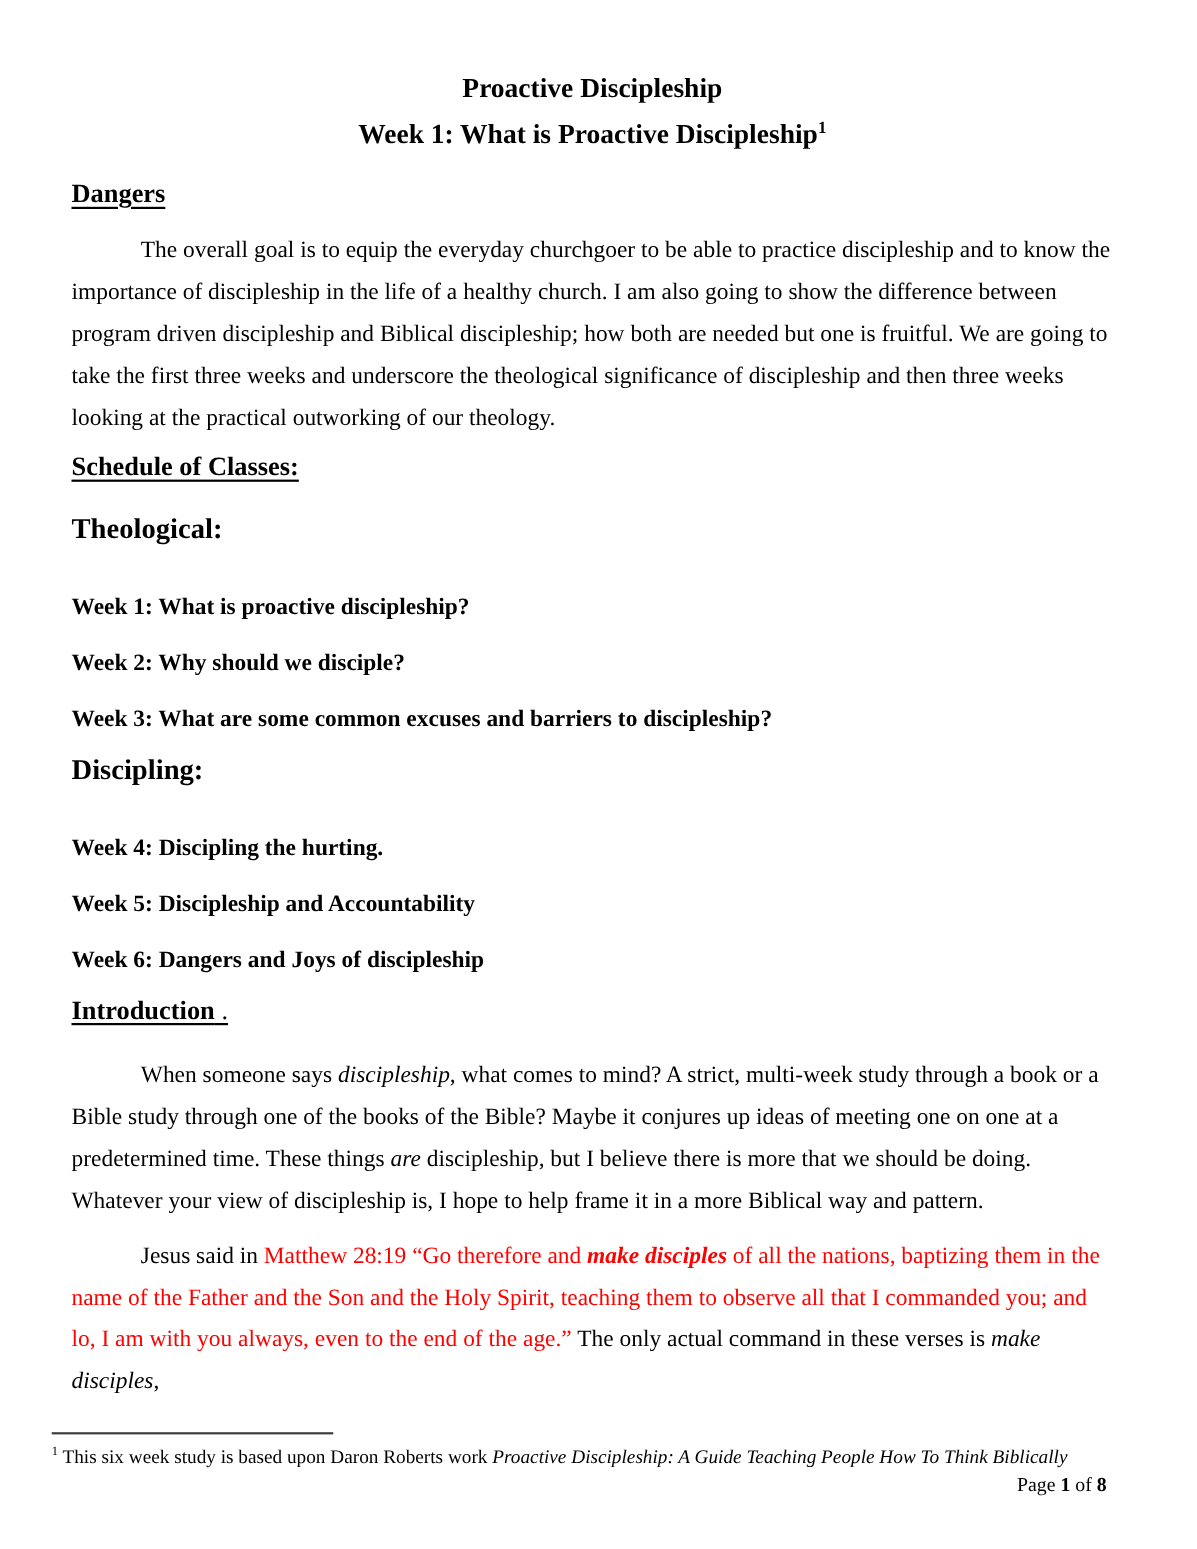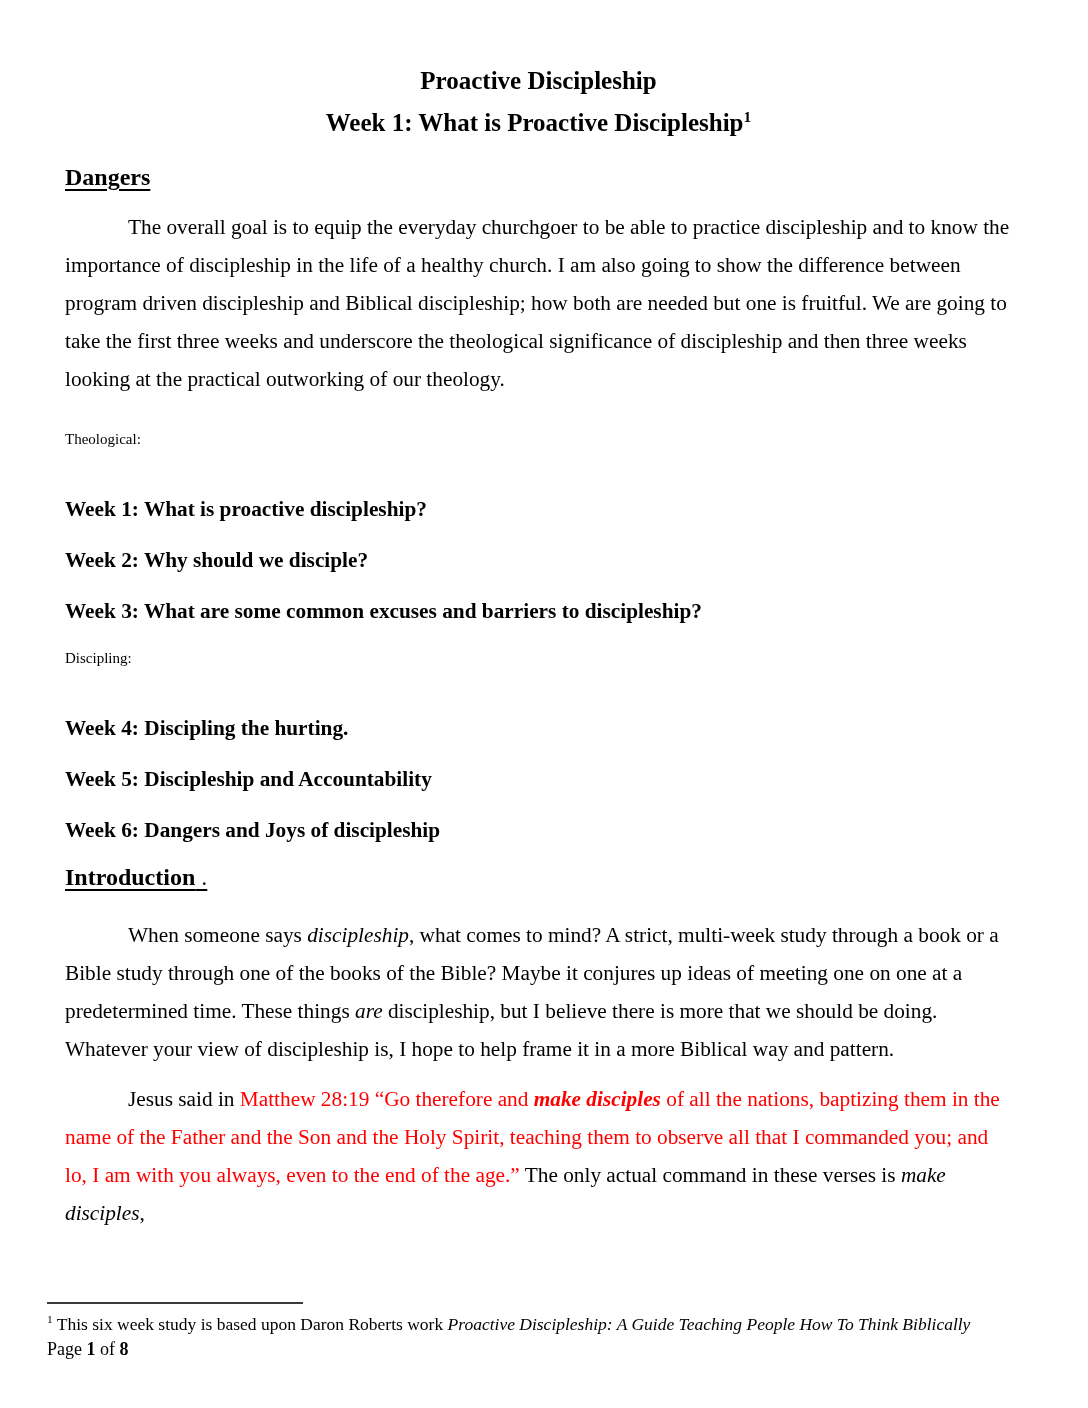--- a/index.html
+++ b/index.html
@@ -49,23 +49,23 @@
   }
   .plain-weight { font-weight: normal; }
   .body-para {
     margin: 16px 0 0 0;
     font-size: 21.3px;
     line-height: 38px;
   }
   .indent { text-indent: 63px; }
   .label {
     margin: 26px 0 0 0;
-    font-size: 15px;
+    font-size: 26px;
     line-height: 30px;
-    font-weight: normal;
+    font-weight: bold;
   }
   .label-tight { margin-top: 4px; }
   .sched-group { margin-top: 36px; font-weight: bold; }
   .sched-item {
     margin: 0 0 13px 0;
     font-size: 21.3px;
     line-height: 38px;
   }
   .mt-intro-p1 { margin-top: 24px; }
   .mt-intro-p2 { margin-top: 12px; }
@@ -84,21 +84,21 @@
     margin: 0;
   }
   .footnote-text {
     margin: 8px 0 0 0;
     font-size: 17.5px;
     line-height: 24px;
   }
   .footnote-text sup { font-size: 0.65em; vertical-align: super; line-height: 0; }
   .page-number {
     margin: 2px 0 0 0;
-    text-align: left;
+    text-align: right;
     font-size: 18px;
     line-height: 22px;
   }
   .page-number b { font-weight: bold; }
 </style>
 </head>
 <body>
 
 <div class="page">
   <div class="content">
@@ -106,20 +106,21 @@
     <header class="title-block">
       <h1 class="title-line"><span>Proactive Discipleship</span></h1>
       <h1 class="title-line"><span>Week 1: What is Proactive Discipleship</span><sup class="fn-ref">1</sup></h1>
     </header>
 
 
     <h2 class="section-heading mt-purpose"><span class="underlined">Dangers</span></h2>
 
     <p class="body-para indent">The overall goal is to equip the everyday churchgoer to be able to practice discipleship and to know the importance of discipleship in the life of a healthy church. I am also going to show the difference between program driven discipleship and Biblical discipleship; how both are needed but one is fruitful. We are going to take the first three weeks and underscore the theological significance of discipleship and then three weeks looking at the practical outworking of our theology.</p>
 
+    <h2 class="section-heading mt-schedule"><span class="underlined">Schedule of Classes:</span></h2>
 
     <p class="label">Theological:</p>
 
     <div class="sched-group">
       <p class="sched-item">Week 1: What is proactive discipleship?</p>
       <p class="sched-item">Week 2: Why should we disciple?</p>
       <p class="sched-item">Week 3: What are some common excuses and barriers to discipleship?</p>
     </div>
 
     <p class="label label-tight">Discipling:</p>

